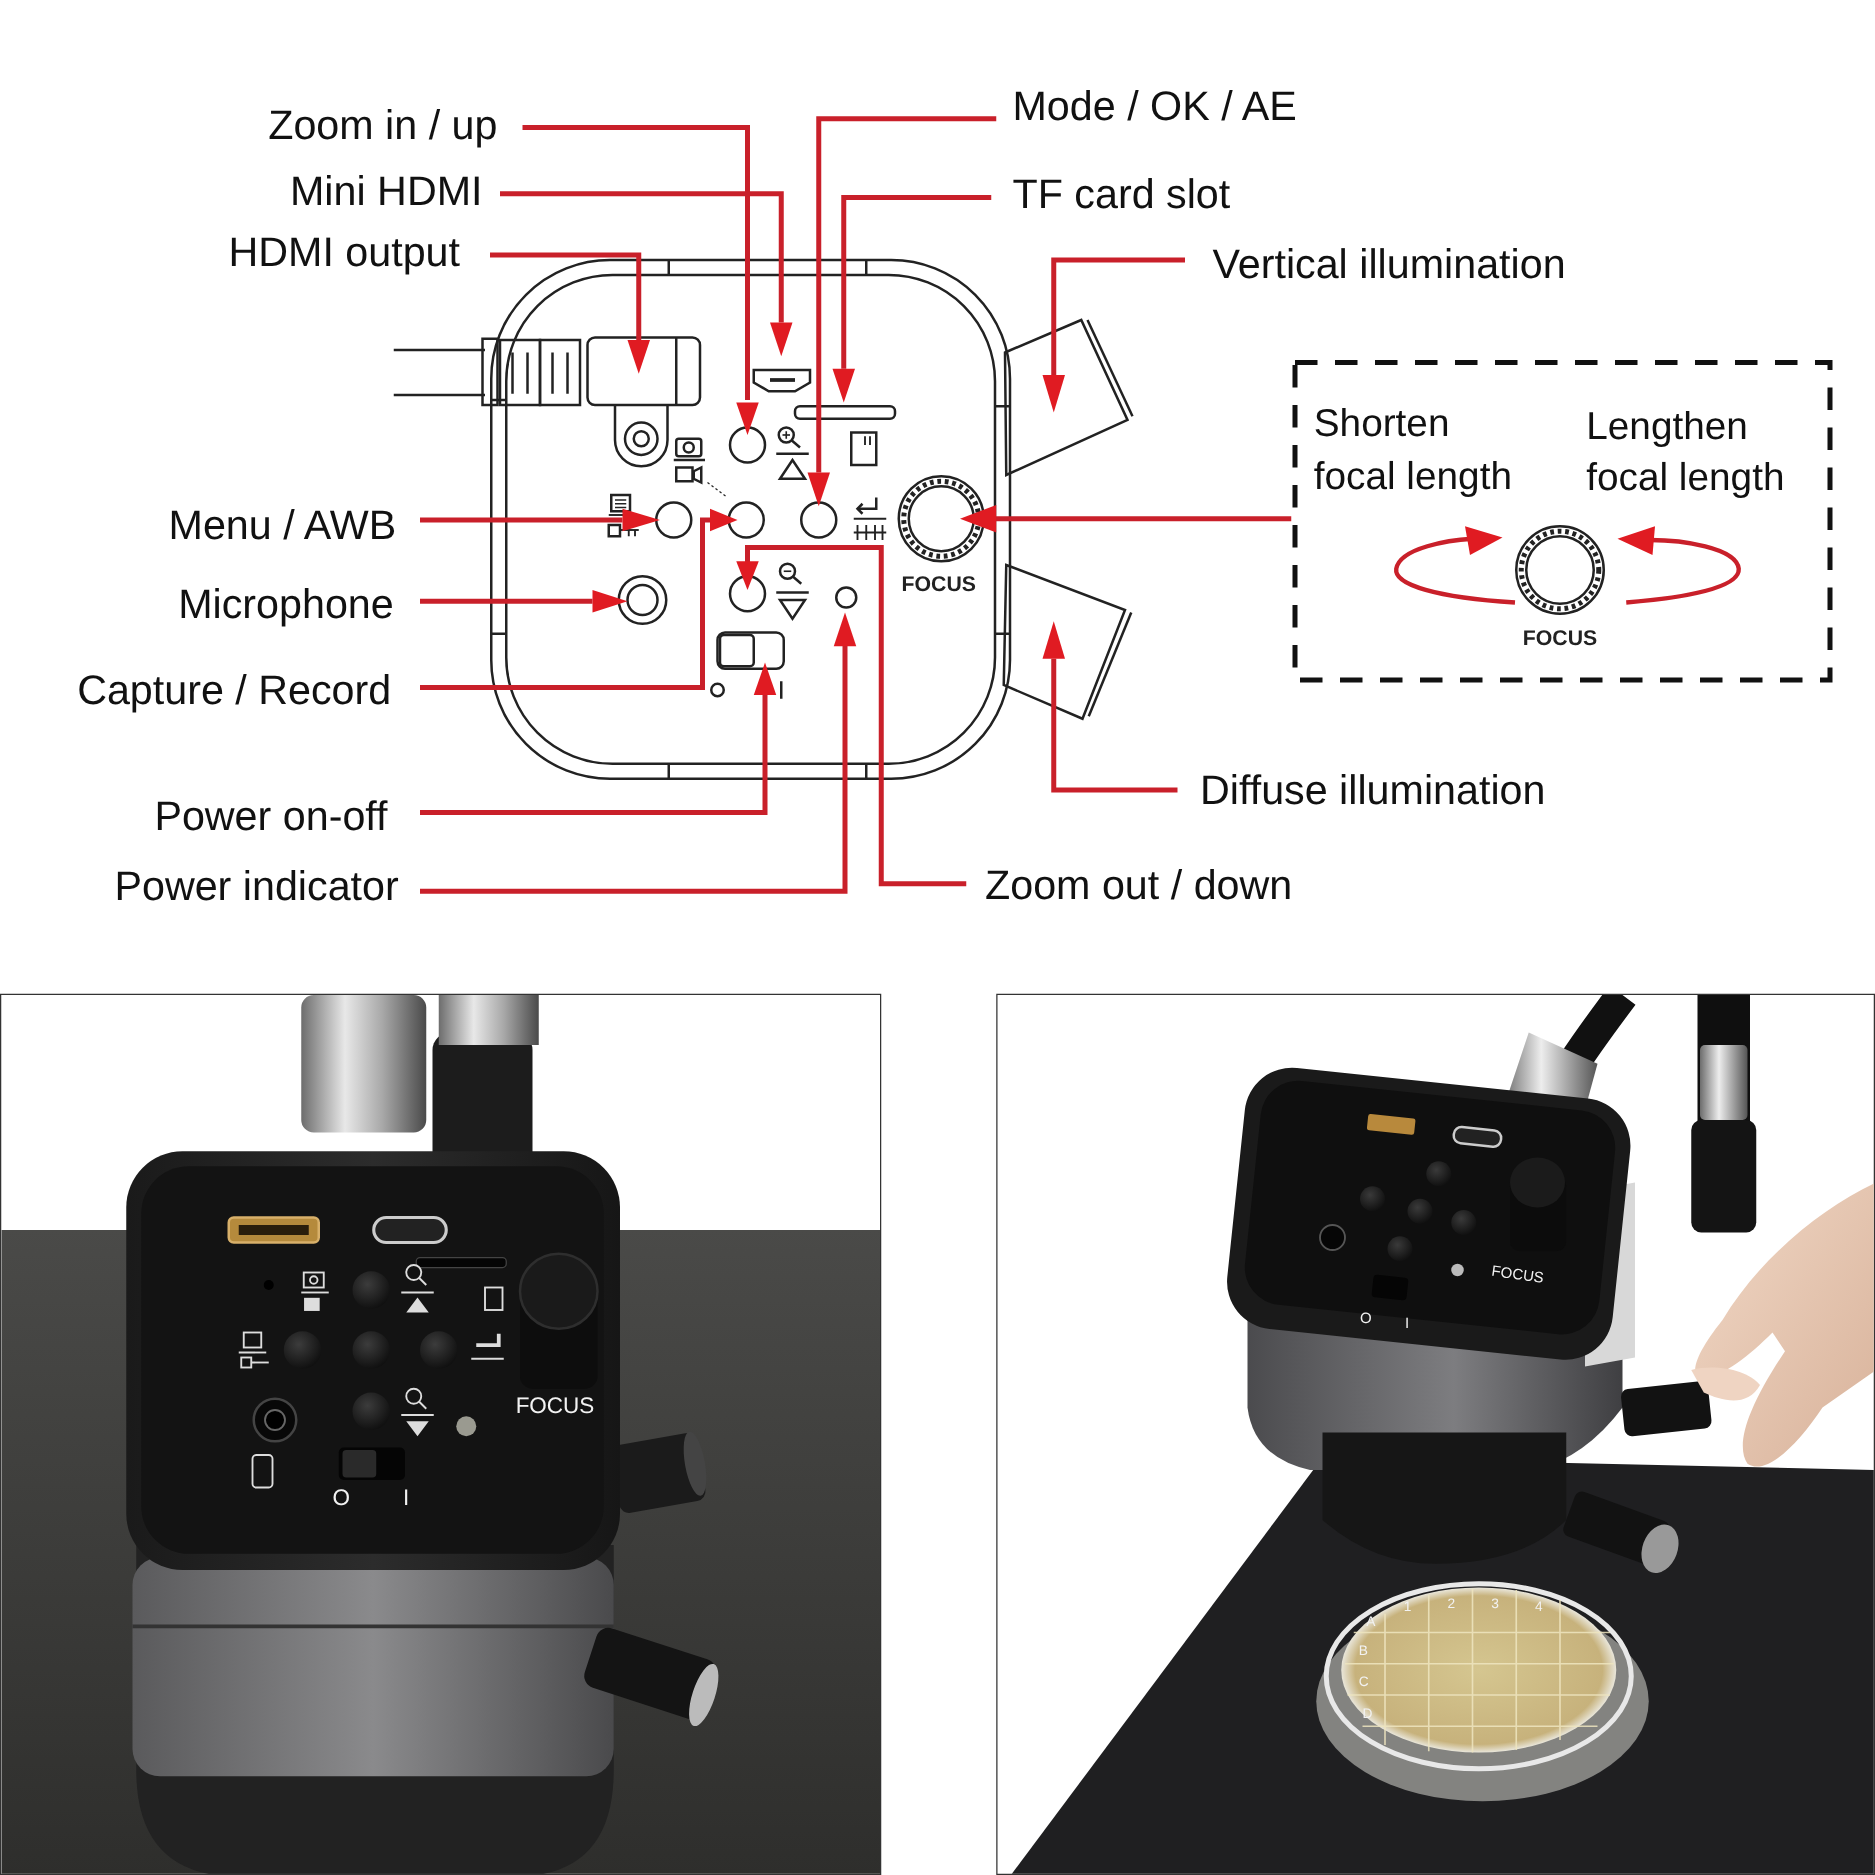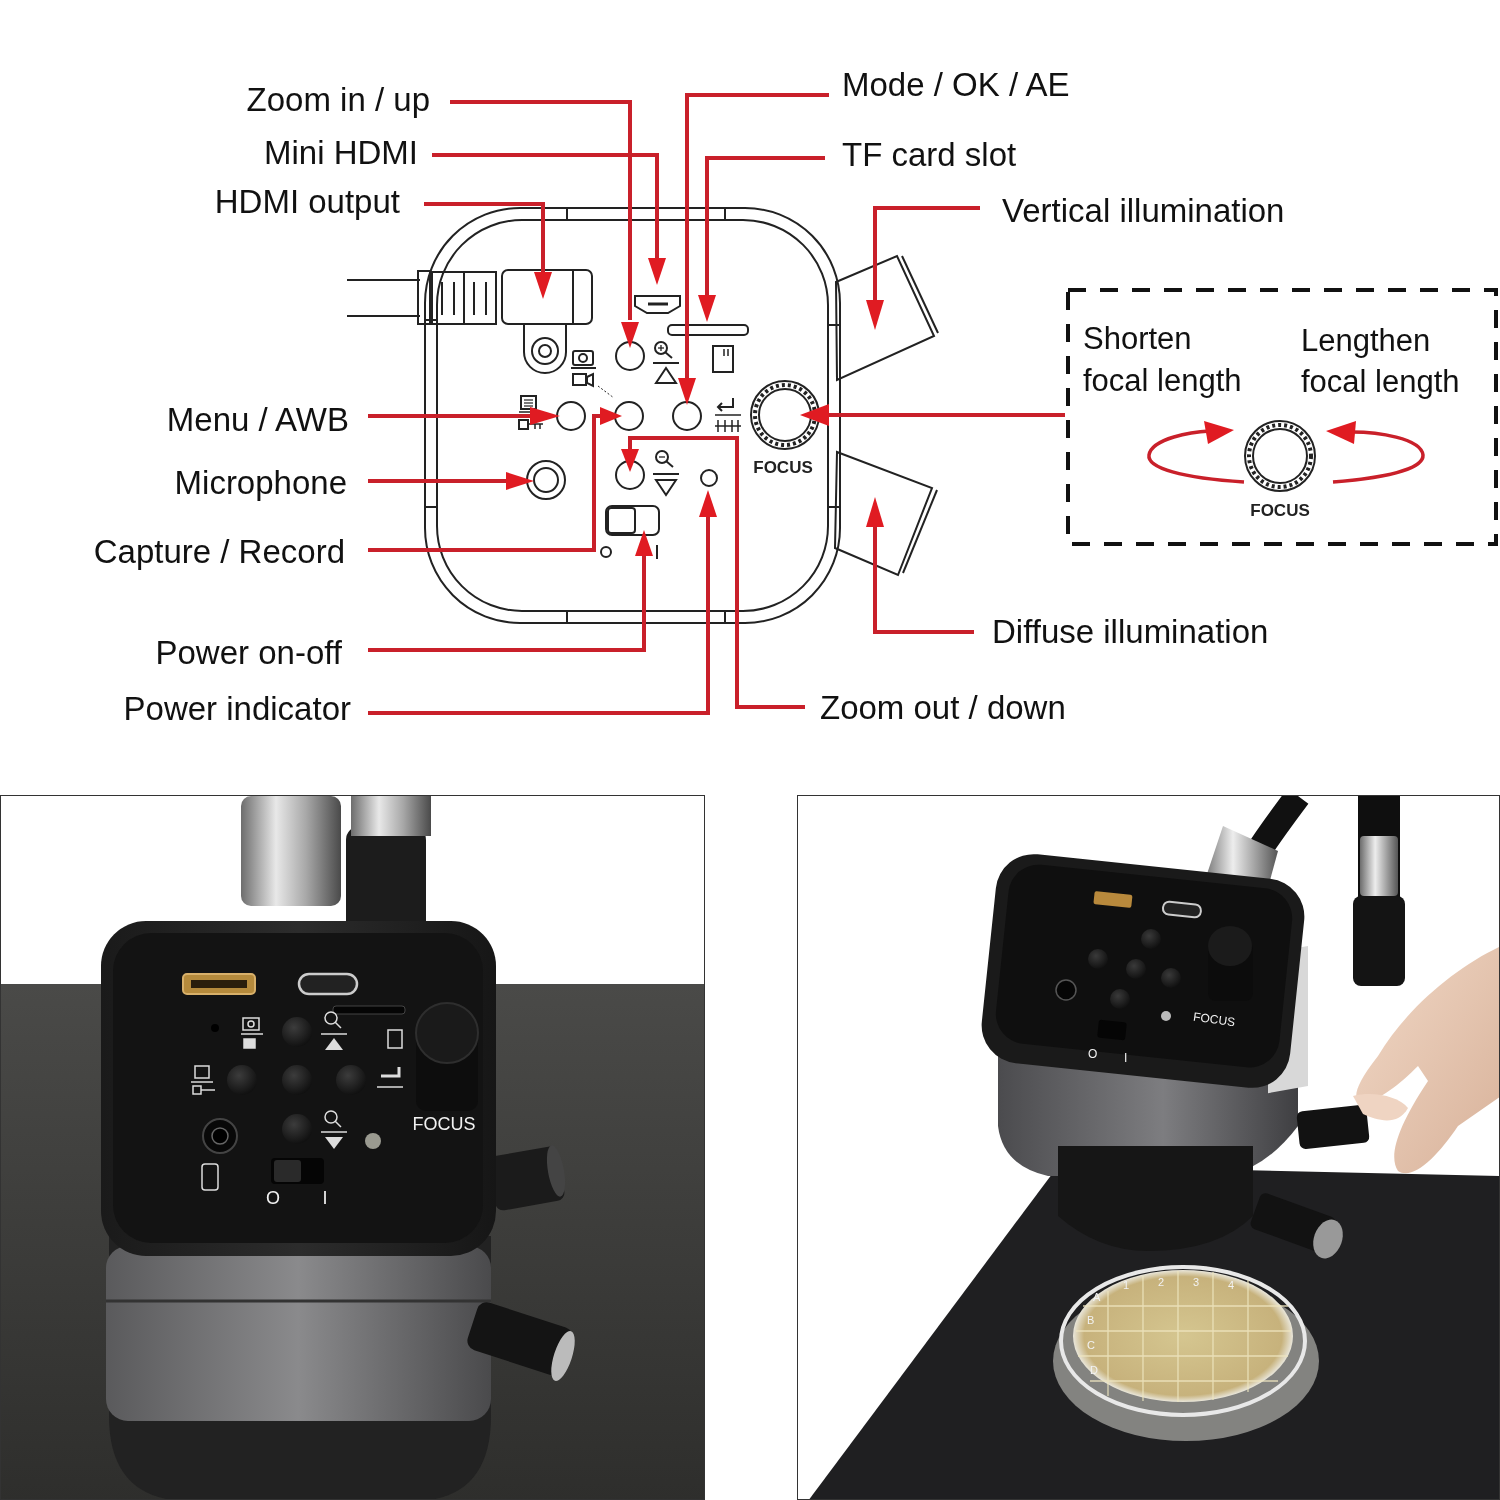--- a/index.html
+++ b/index.html
@@ -1,18 +1,18 @@
 <!DOCTYPE html>
 <html><head>
 <meta charset="utf-8">
 <style>
   html, body { margin:0; padding:0; background:#ffffff; }
   body { width:1500px; height:1500px; position:relative; overflow:hidden;
          font-family:"Liberation Sans", sans-serif; }
-  .diagram { position:absolute; left:0; top:0; width:1440px; height:780px;margin-left:32px; }
+  .diagram { position:absolute; left:0; top:0; width:1440px; height:780px; }
   .label { font-family:"Liberation Sans", sans-serif; font-size:33px; fill:#111111; }
   .label-sm { font-family:"Liberation Sans", sans-serif; font-size:31px; fill:#111111; }
   .focus-text { font-family:"Liberation Sans", sans-serif; font-size:17px; font-weight:bold; fill:#222; }
   .lead { stroke:#c9202a; stroke-width:4; fill:none; }
   .arrowhead { fill:#e01b22; }
   .outline { stroke:#222; stroke-width:2; fill:none; }
   .photo { position:absolute; top:795px; height:705px; overflow:hidden; border:1px solid #333; box-sizing:border-box; }
   .photo-left { left:0; width:705px; background:#ffffff; }
   .photo-right { left:797px; width:703px; background:#ffffff; }
   .photo svg { position:absolute; left:0; top:0; }

